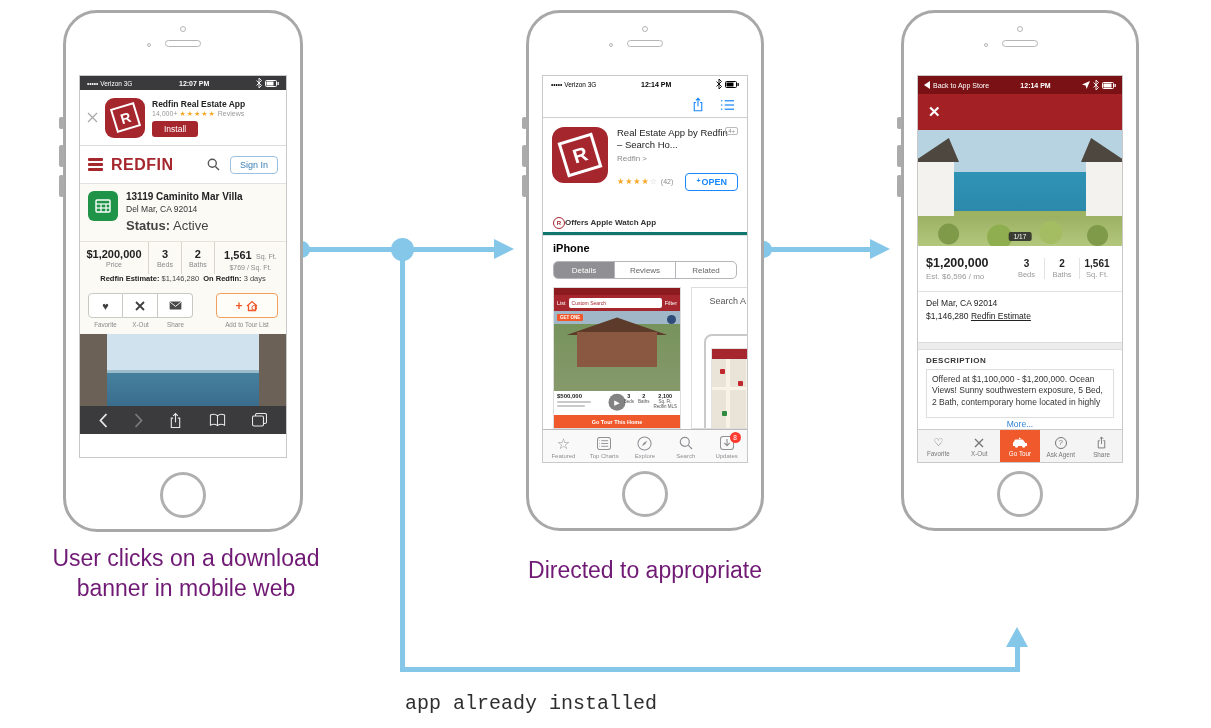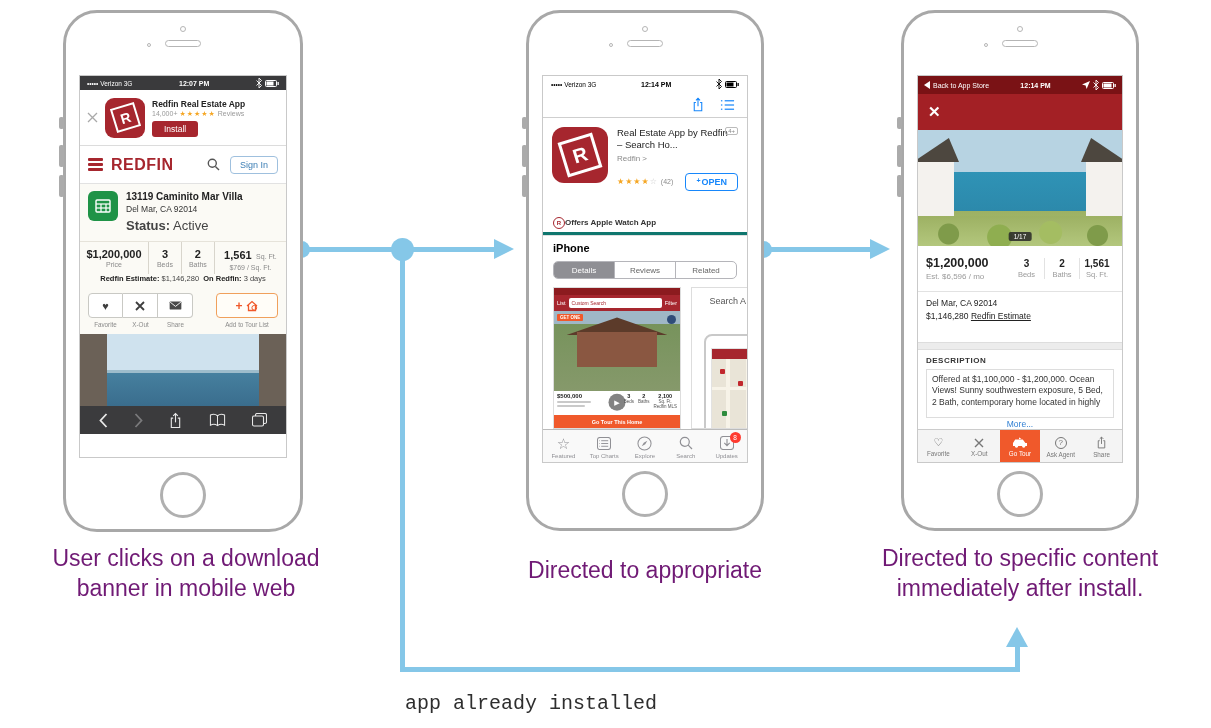--- a/index.html
+++ b/index.html
@@ -197,24 +197,20 @@
   <div class="flow" style="left:1015px;top:646px;width:5px;height:26px;"></div>
   <div class="tri-up" style="left:1006px;top:627px;"></div>
 
   <div class="caption" style="left:10px;top:544px;width:352px;">
     <span>User clicks on a download</span>
     <span>banner in mobile web</span>
   </div>
   <div class="caption" style="left:473px;top:544px;width:344px;margin-top:12px;">
     <span>Directed to appropriate</span>
   </div>
-  <div class="caption" style="left:839px;top:544px;width:362px;">
-    <span>Directed to specific content</span>
-    <span>immediately after install.</span>
-  </div>
   <div id="cap-bottom" style="left:381px;top:692px;width:300px;font-family:Liberation Mono, monospace;">app already installed</div>
 
   <div class="phone" style="left:63px;top:10px;width:240px;height:522px;">
     <div class="cam"></div>
     <div class="spk"></div>
     <div class="sensor"></div>
     <div class="sbtn sb1"></div>
     <div class="sbtn sb2"></div>
     <div class="sbtn sb3"></div>
     <div class="home"></div>

